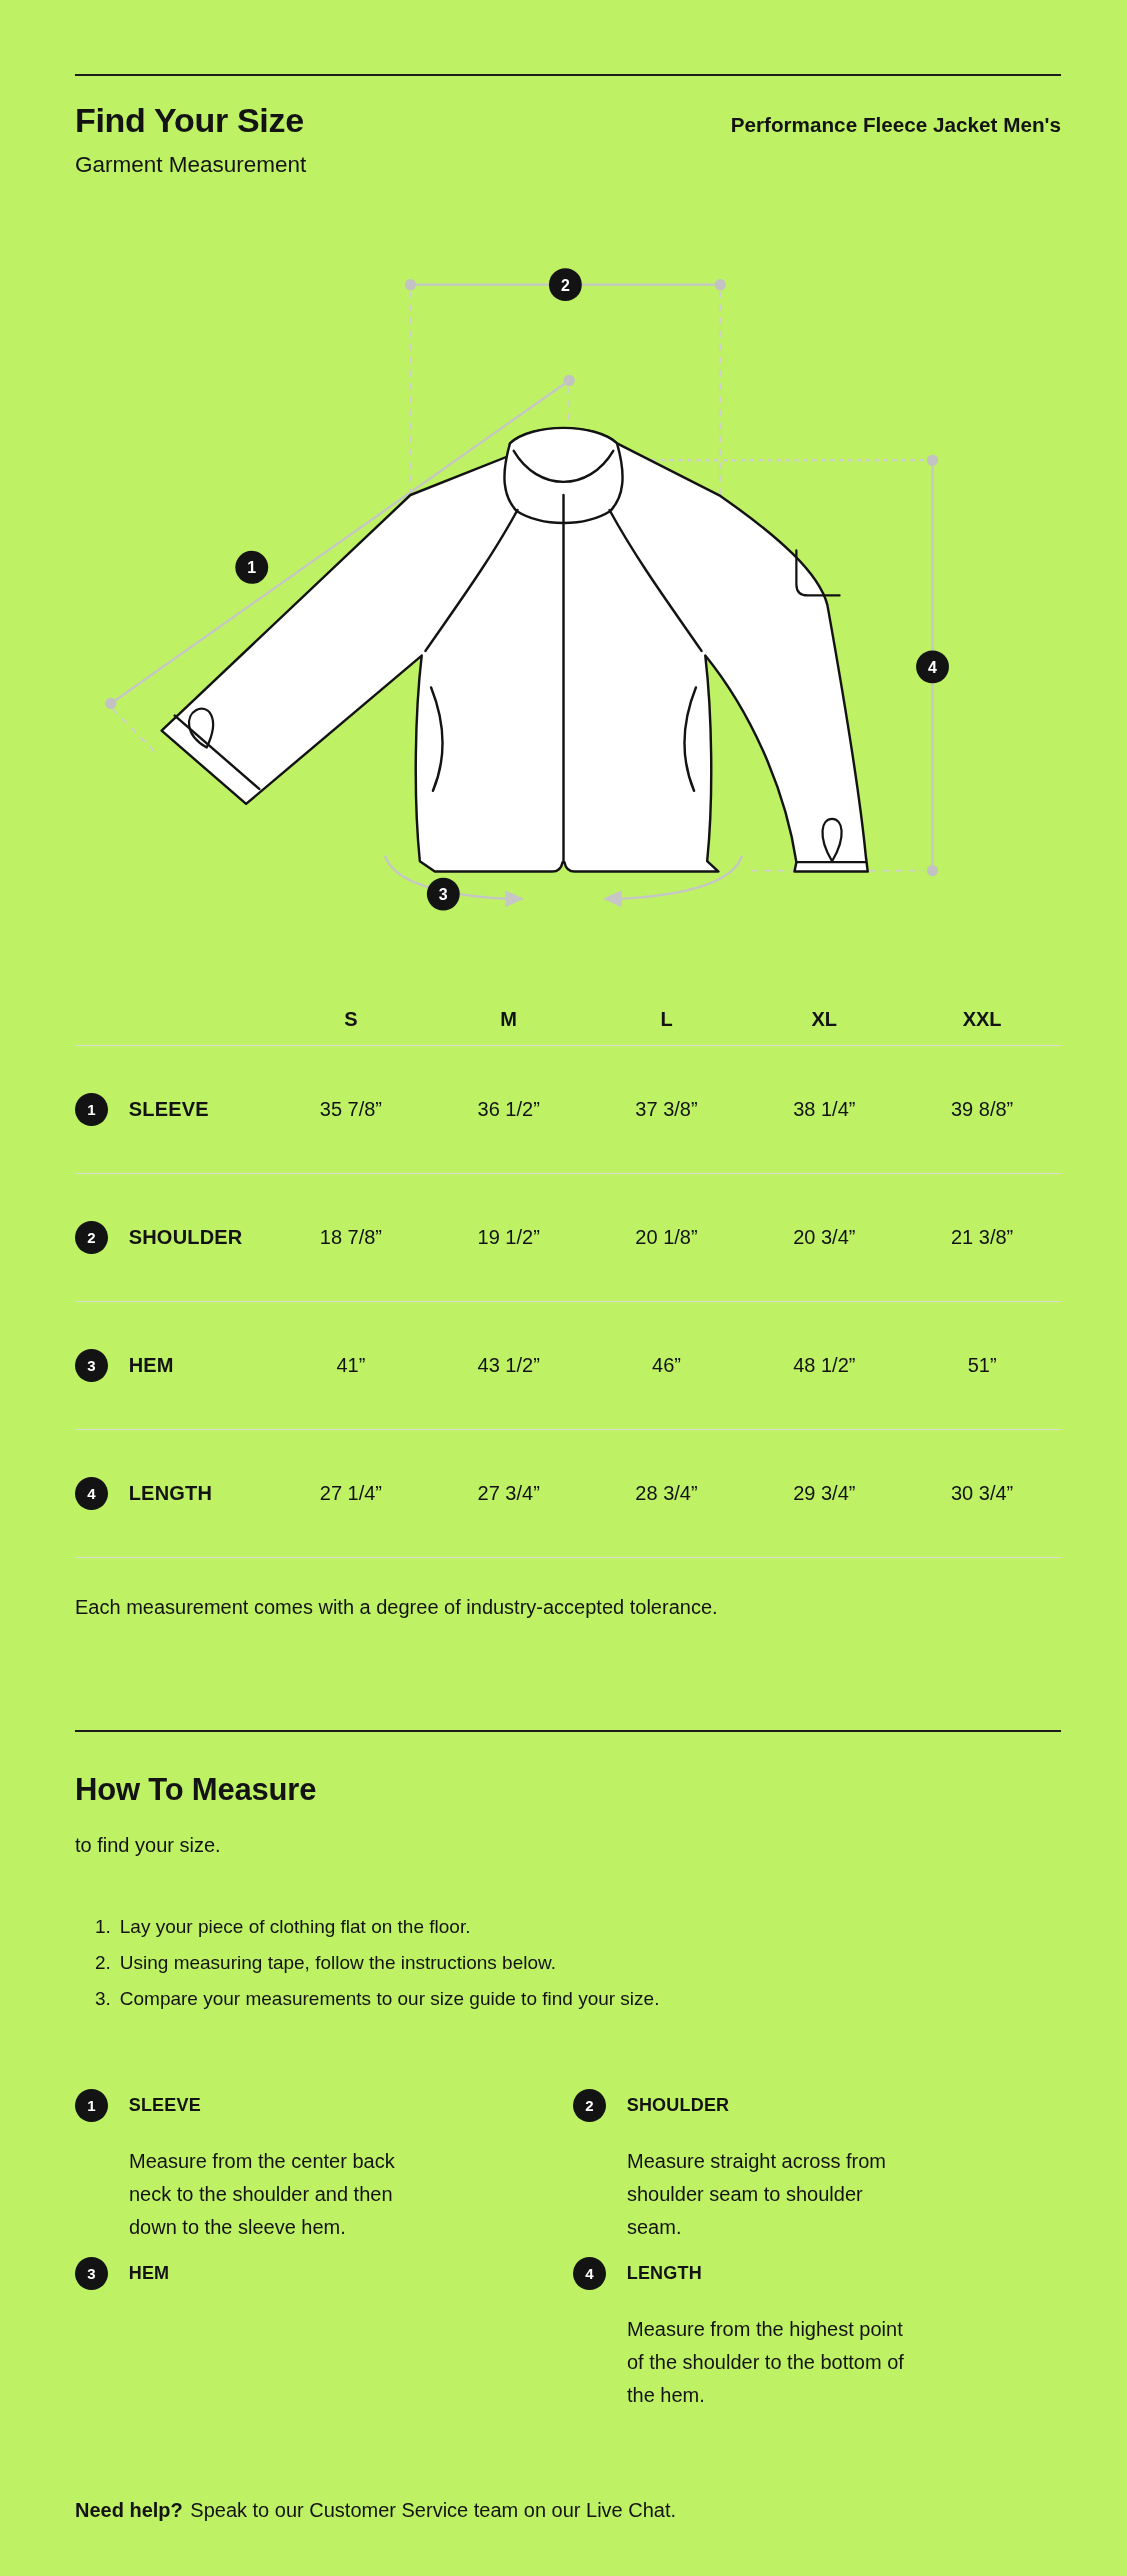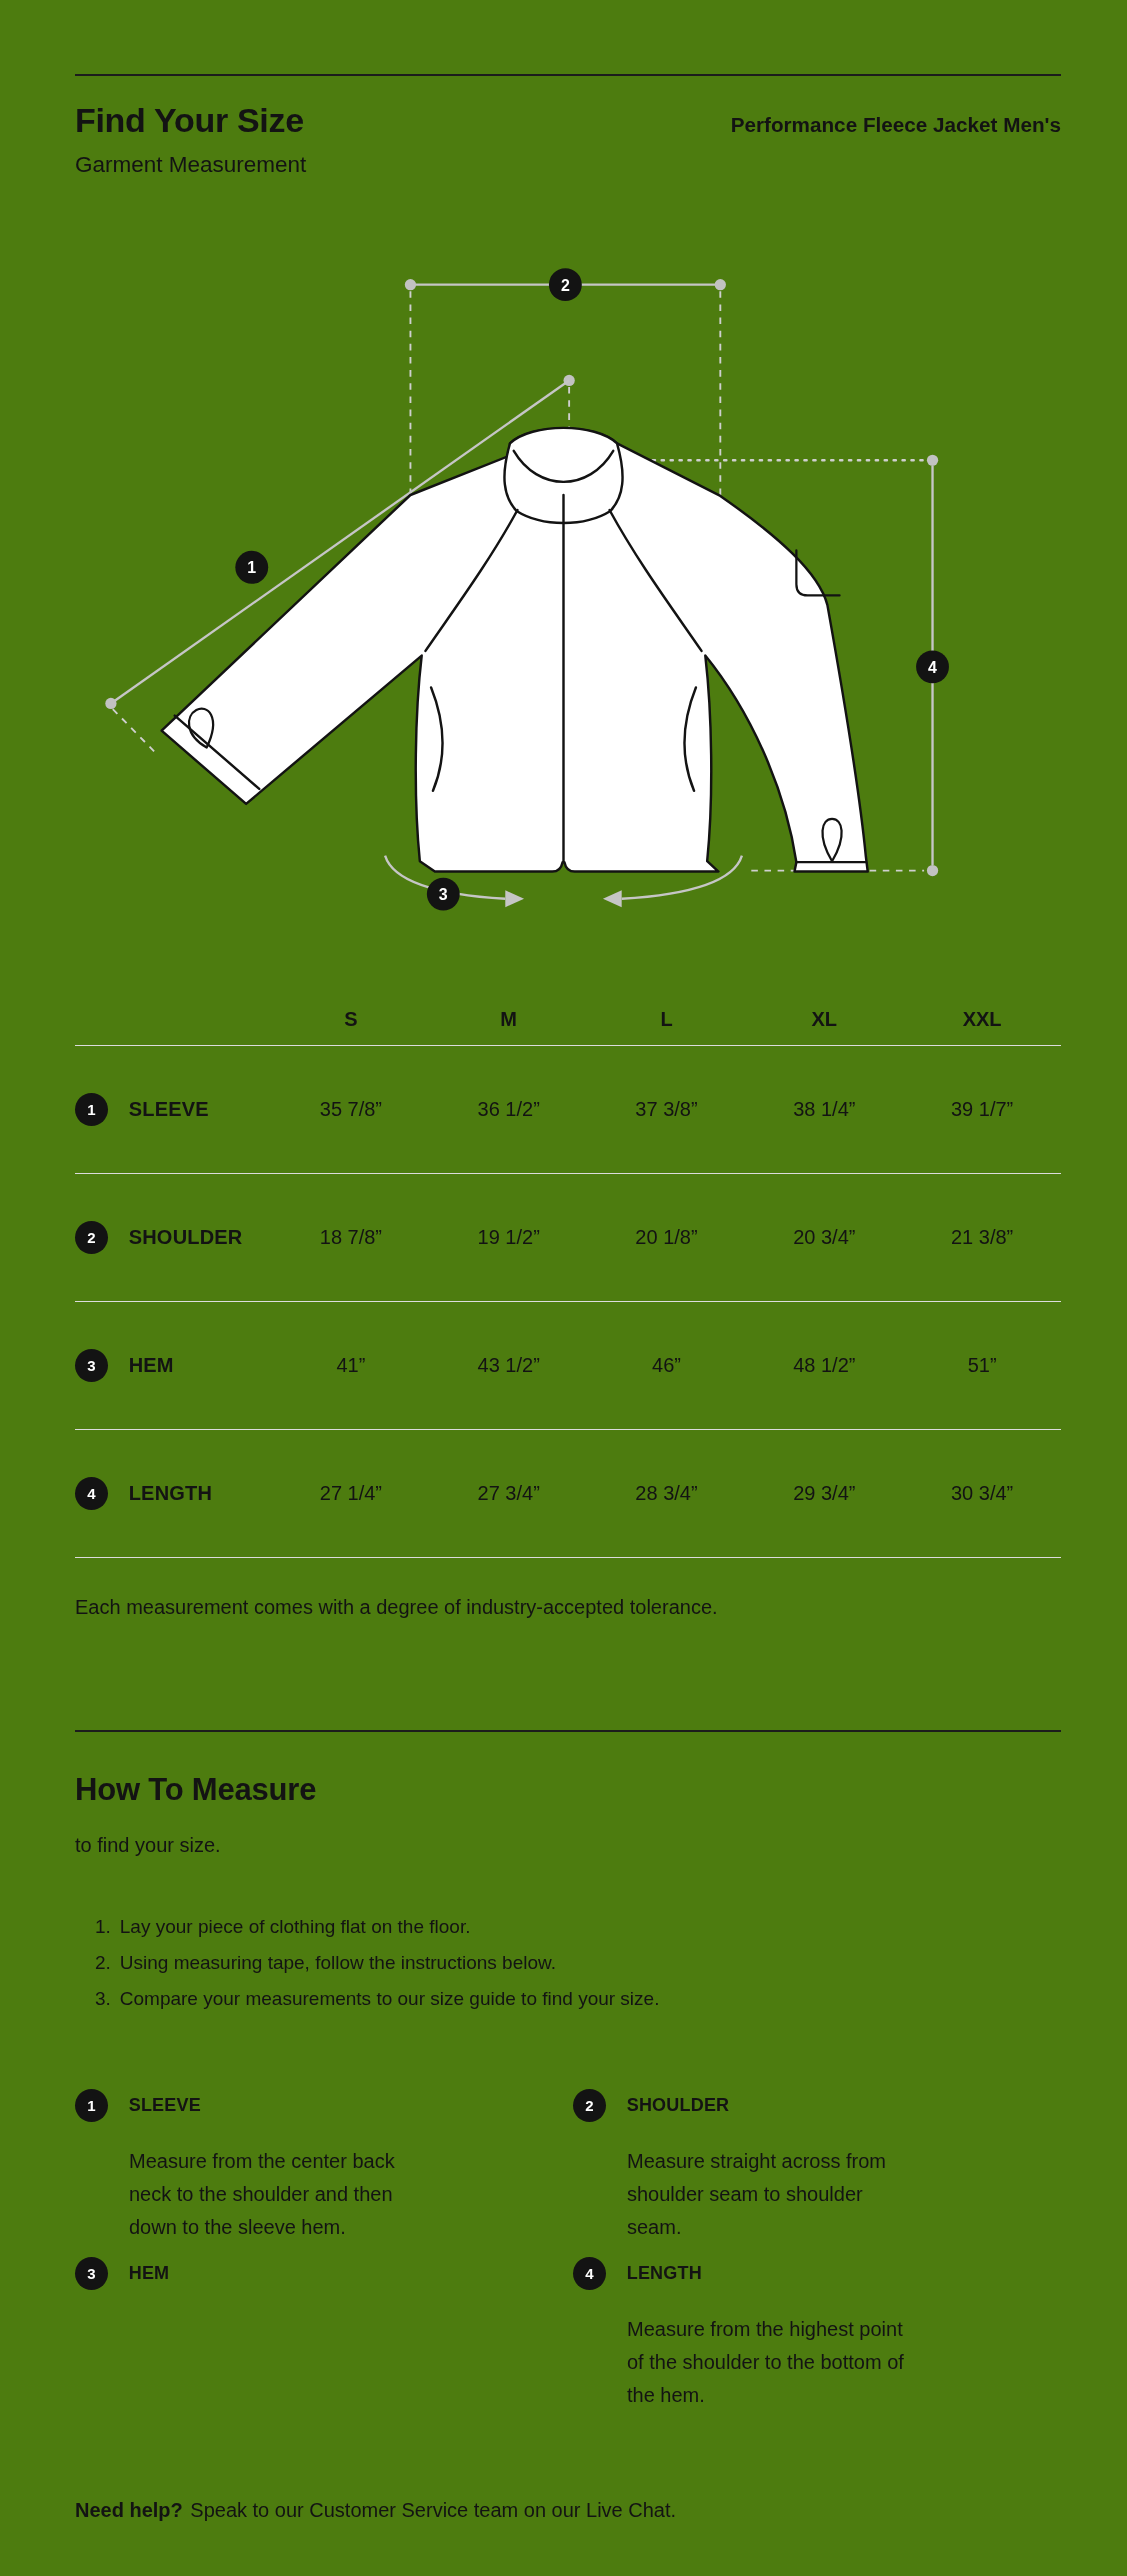--- a/index.html
+++ b/index.html
@@ -1,18 +1,18 @@
 <!DOCTYPE html>
 <html style="font-size:15px"><head>
 <meta charset="utf-8">
 <style>
   * { margin:0; padding:0; box-sizing:border-box; }
   html,body { background:#ffffff; }
   body { font-family:"Liberation Sans", sans-serif; color:#131313; }
-  .page { position:relative; width:1127px; height:2576px; background:#4d7c0f; overflow:hidden; }
+  .page { position:relative; width:1127px; height:2576px; background:#bef264; overflow:hidden; }
 
   .rule-dark { position:absolute; left:75px; width:986px; height:1.9px; background:#1c1c1c; }
   .rule-top { top:74px; }
   .rule-mid { top:1730px; }
 
   .h1 { position:absolute; left:75px; top:101px; font-size:34px; font-weight:700; letter-spacing:-0.3px; }
   .product { position:absolute; right:66px; top:113px; font-size:20.7px; font-weight:700; }
   .subtitle { position:absolute; left:75px; top:152px; font-size:22.5px; font-weight:400; }
 
   .diagram { position:absolute; left:94px; top:263px; width:939px; height:695px; }
@@ -156,21 +156,21 @@
 
     <div class="trow">
       <div class="tlabel">
         <span class="badge">1</span>
         <span class="rlabel">SLEEVE</span>
       </div>
       <div class="tval">35 7/8”</div>
       <div class="tval">36 1/2”</div>
       <div class="tval">37 3/8”</div>
       <div class="tval">38 1/4”</div>
-      <div class="tval">39 1/7”</div>
+      <div class="tval">39 8/8”</div>
     </div>
 
     <div class="trow">
       <div class="tlabel">
         <span class="badge">2</span>
         <span class="rlabel">SHOULDER</span>
       </div>
       <div class="tval">18 7/8”</div>
       <div class="tval">19 1/2”</div>
       <div class="tval">20 1/8”</div>

